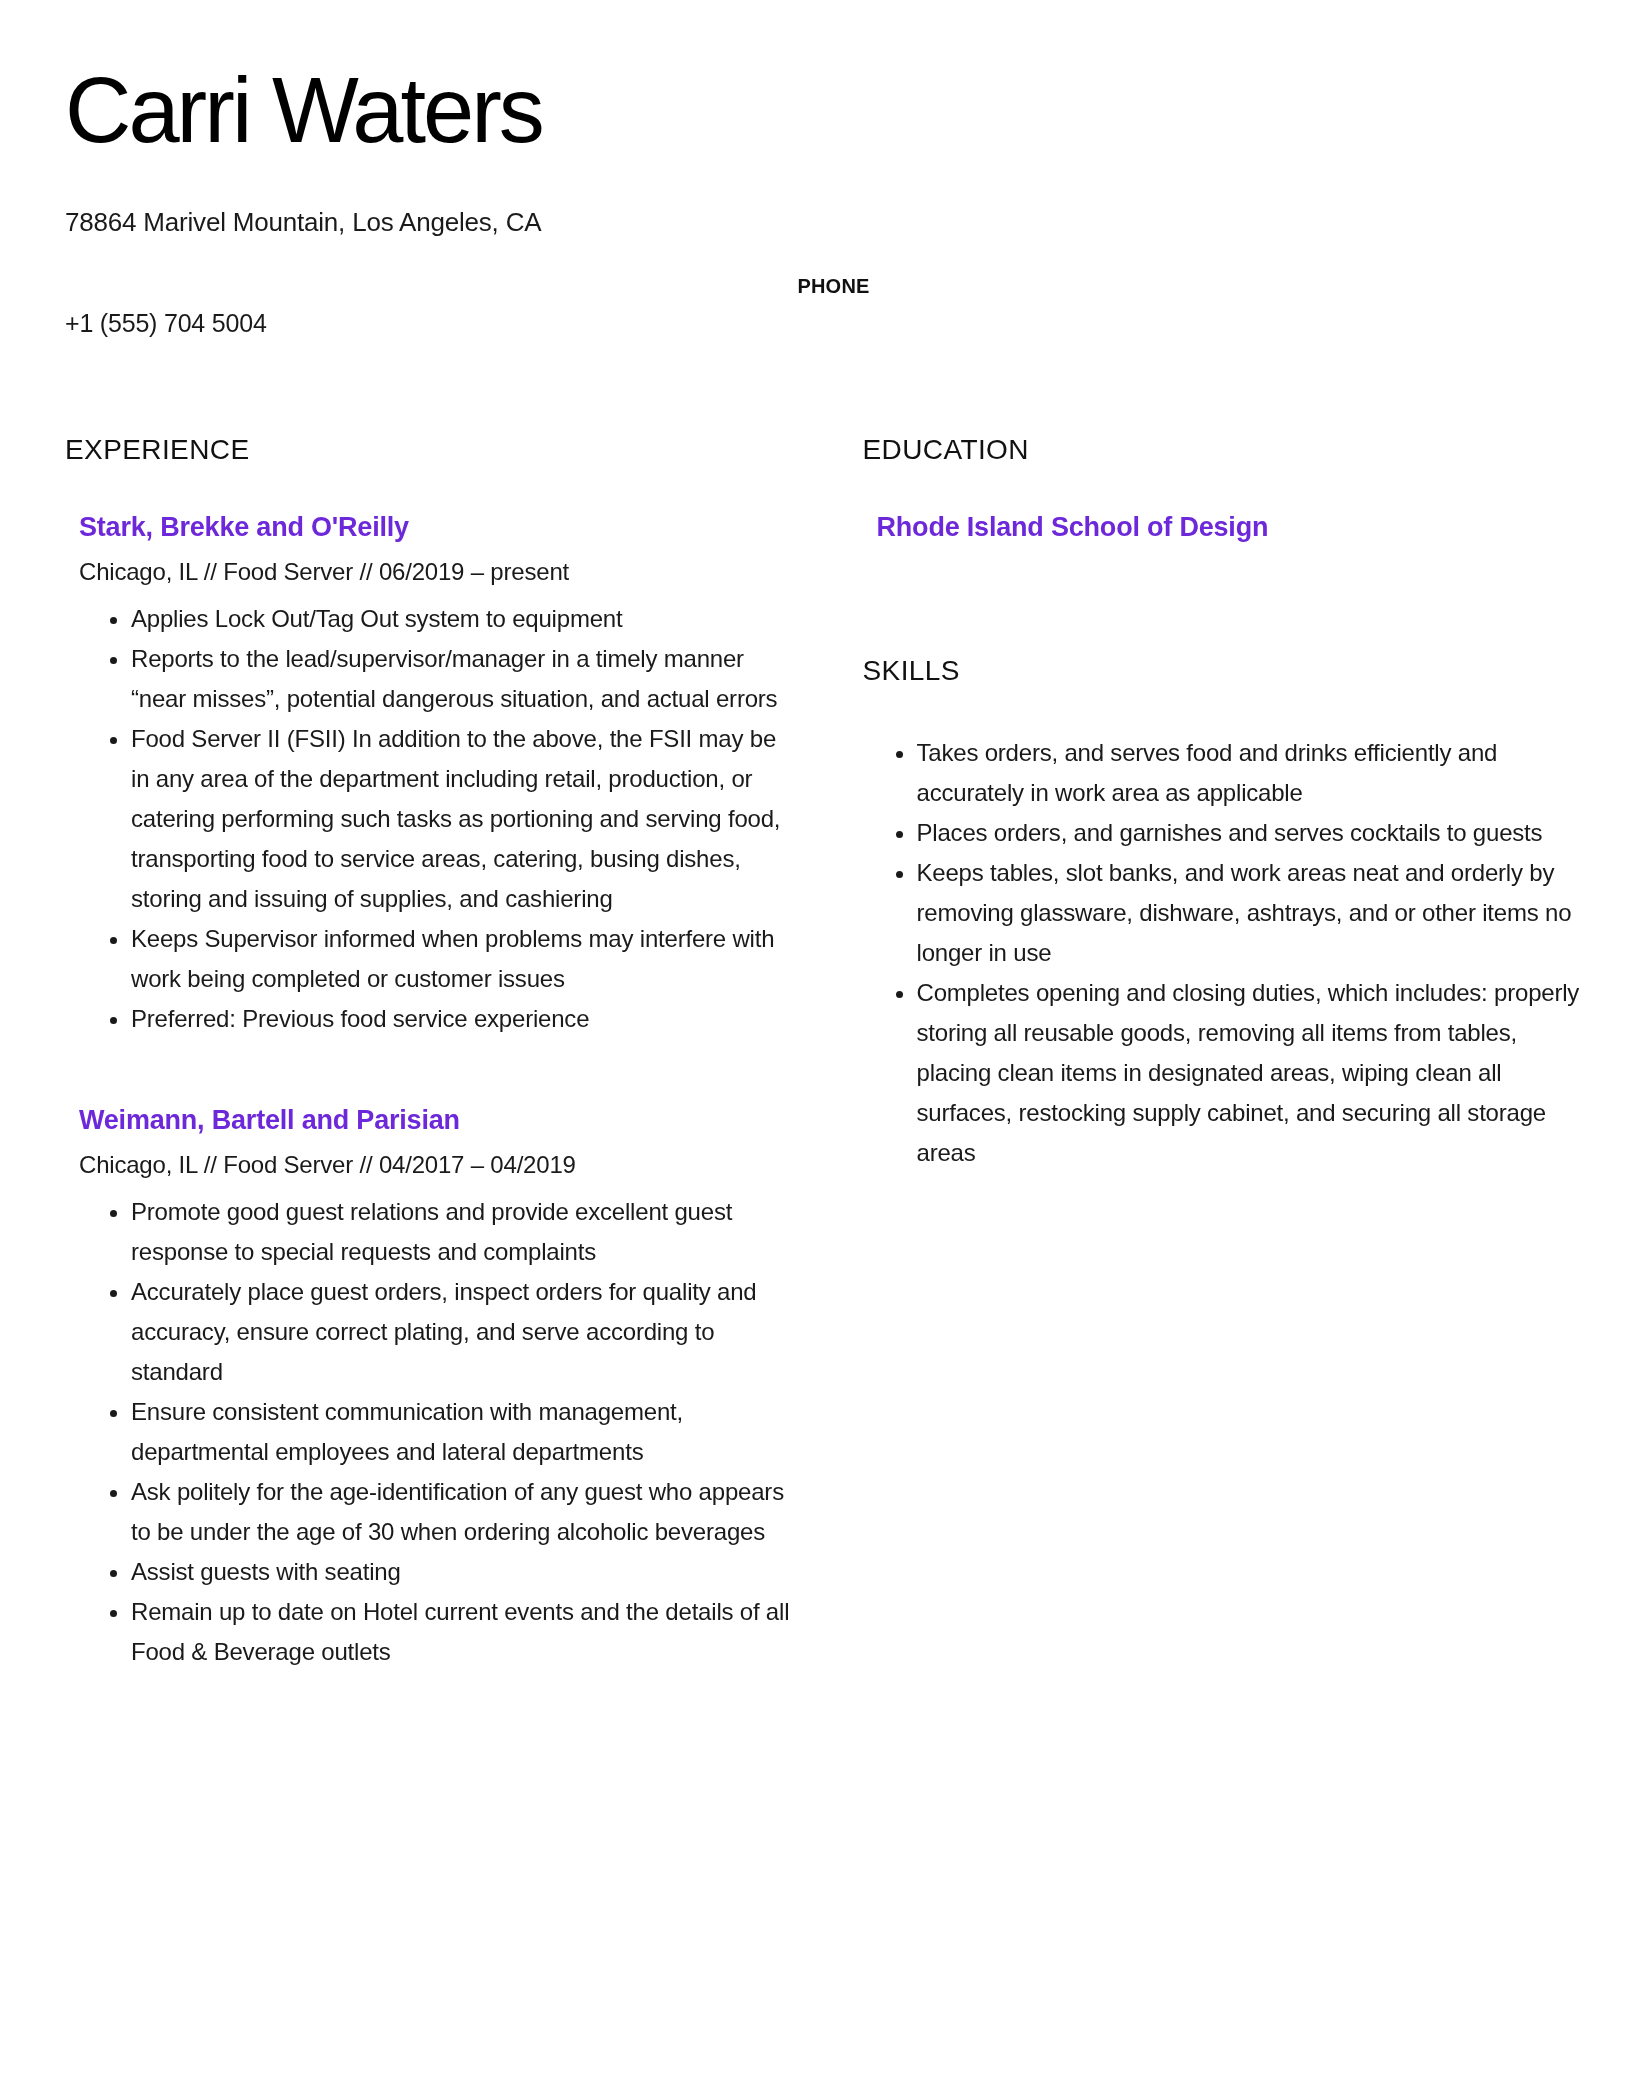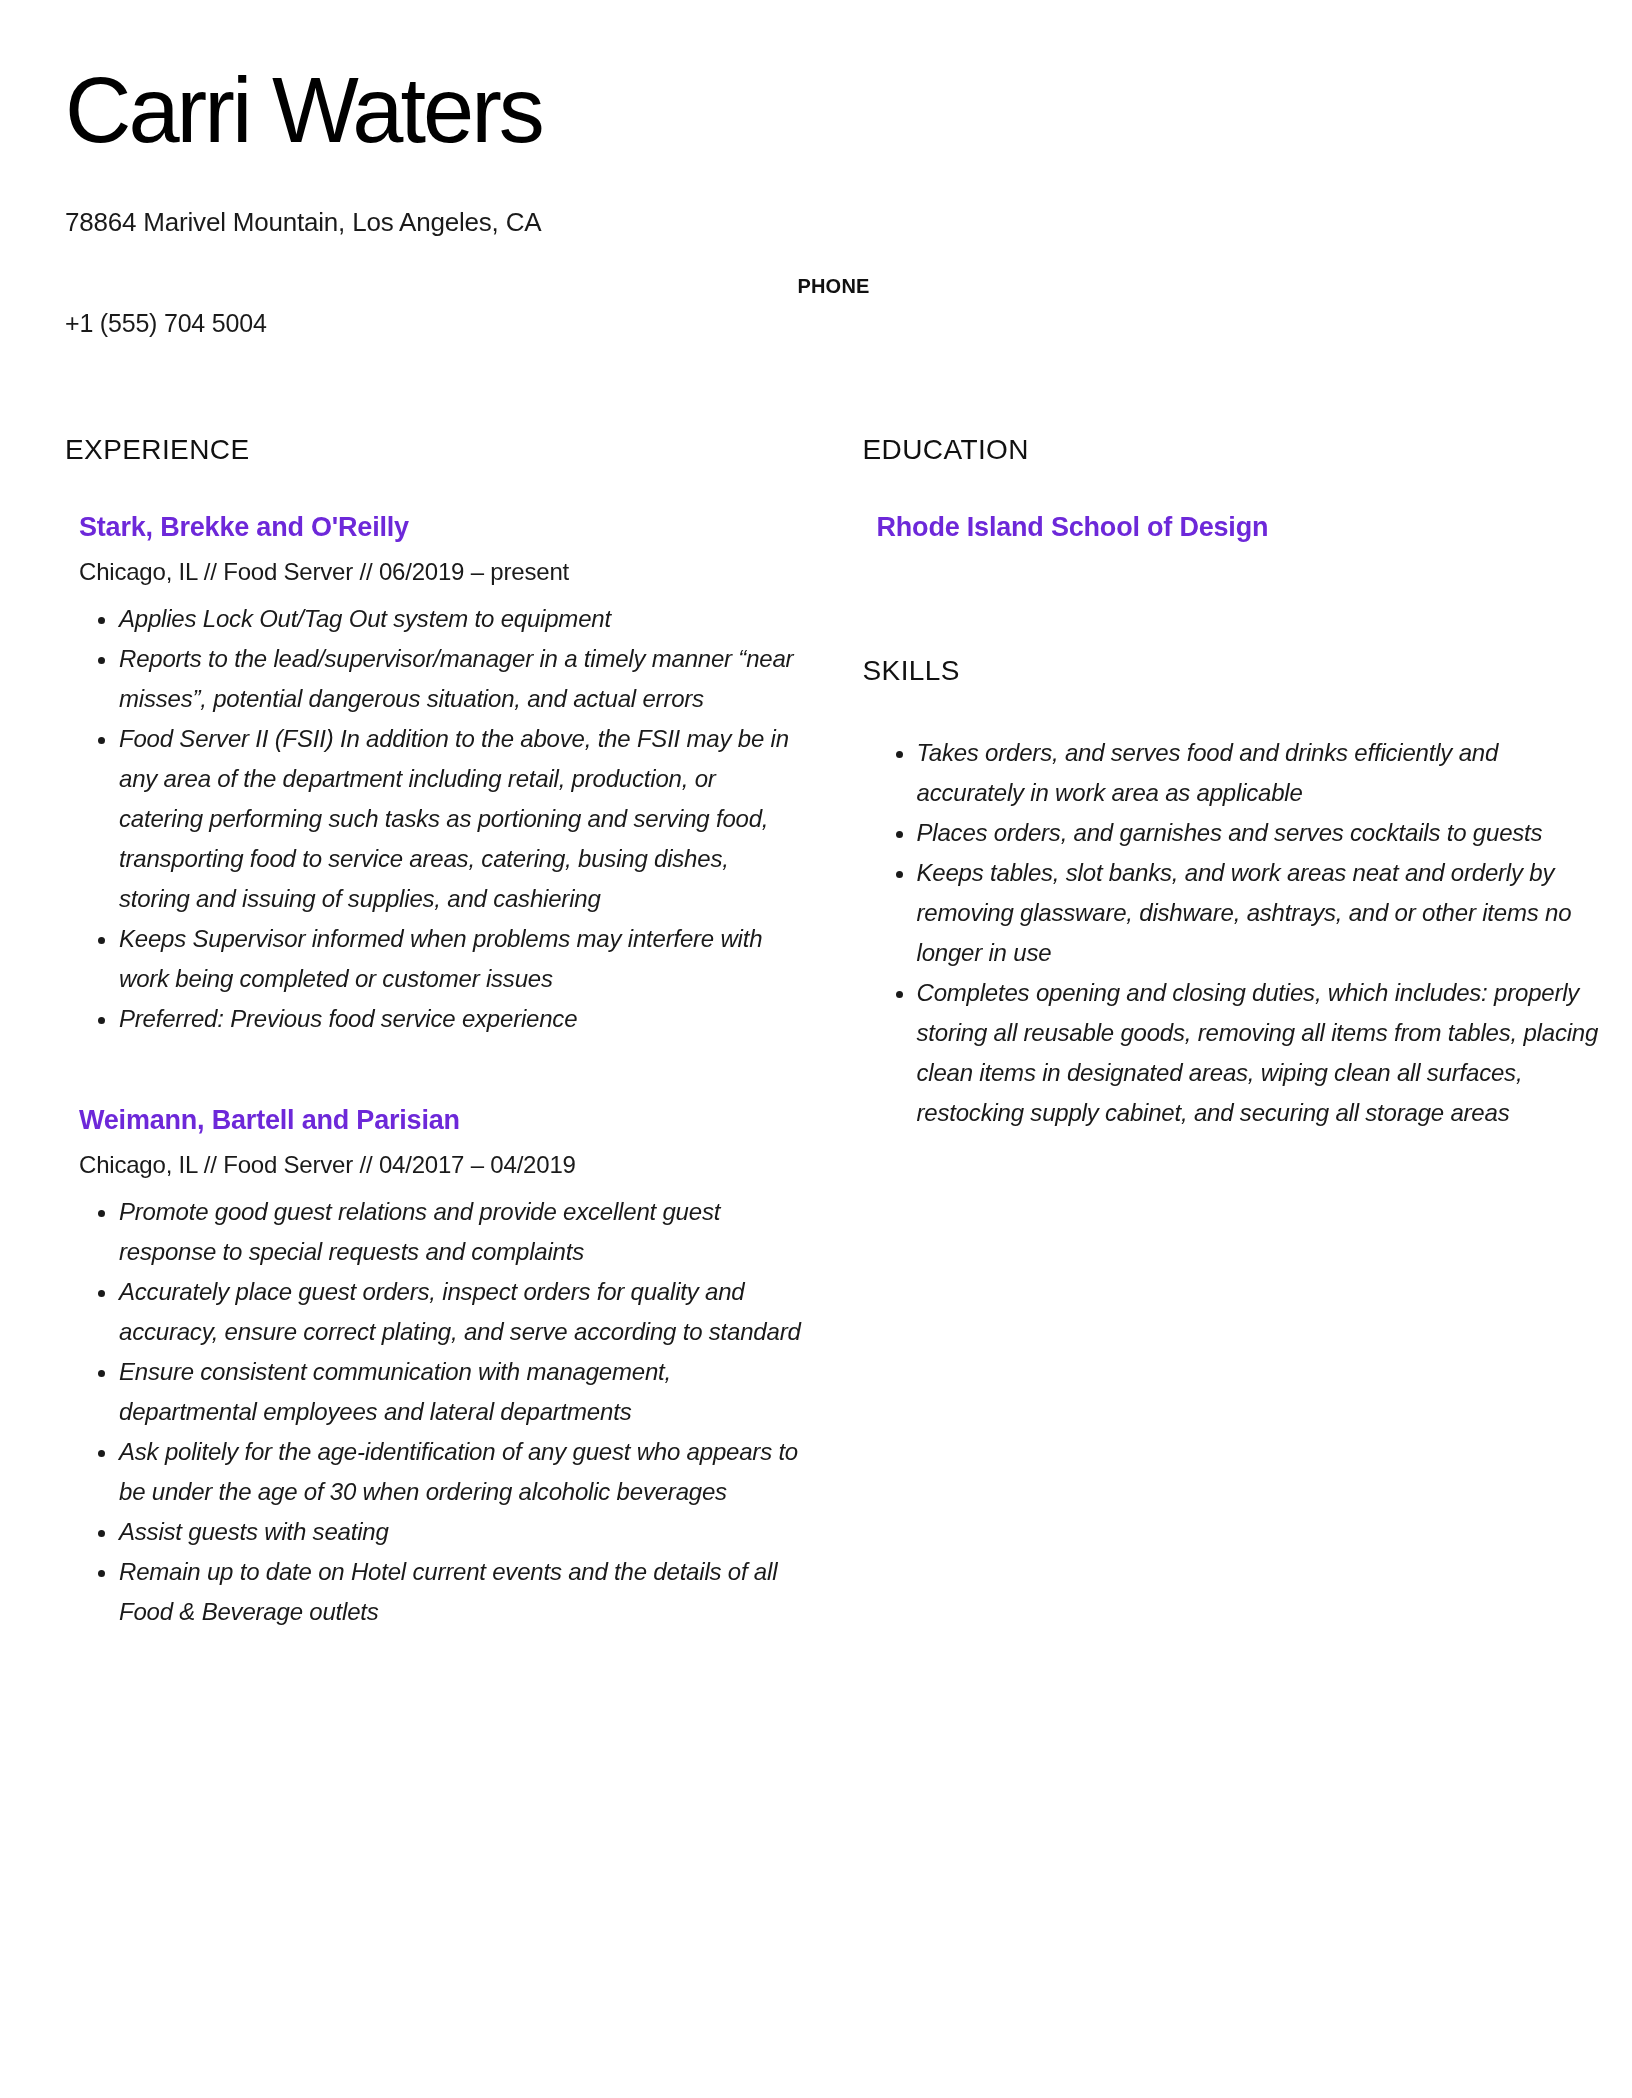--- a/index.html
+++ b/index.html
@@ -66,24 +66,23 @@
     color: #6d28d9;
     margin-bottom: 15px;
     letter-spacing: -0.2px;
   }
   .entry-meta {
     font-size: 24px;
     margin-bottom: 13px;
     letter-spacing: -0.2px;
   }
   ul.bullets {
-    margin: 0;
+    margin: 12px;
     padding-left: 40px;
     list-style: disc;
-    font-style: italic;
   }
   ul.bullets li {
     font-size: 24px;
     line-height: 40px;
     letter-spacing: -0.2px;
     color: #1a1a1a;
   }
   .skills-section { margin-top: 112px; }
   .skills-section ul.bullets { margin-left: 14px; }
 </style>

